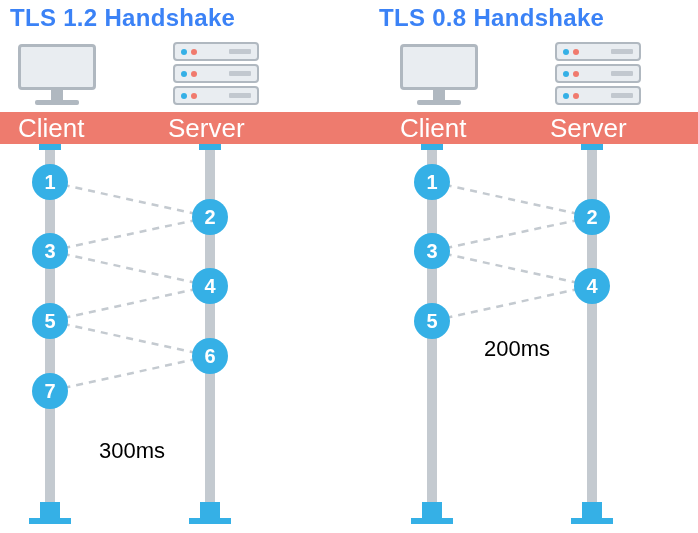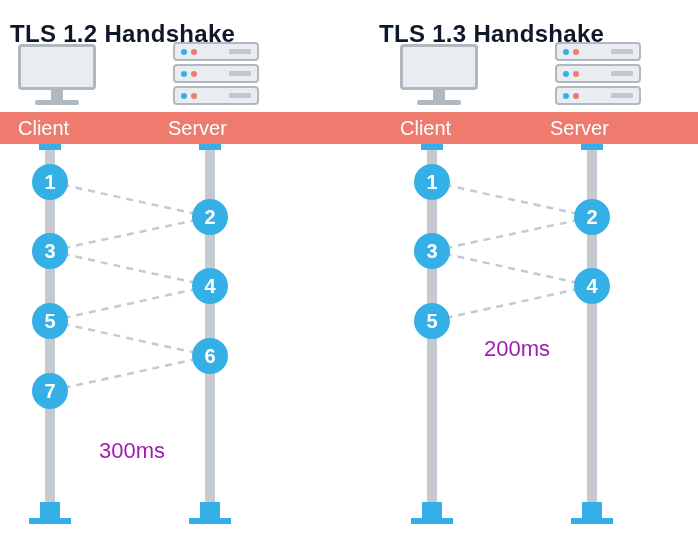--- a/index.html
+++ b/index.html
@@ -12,24 +12,24 @@
     overflow: hidden;
   }
   .container { width: 100%; height: 100%; position: relative; }
 
   .column { position: absolute; top: 0; }
   .col12  { left: 0;   width: 349px; }
   .col13  { left: 349px; width: 349px; }
 
   .title {
     position: absolute;
-    top: 20px;
+    top: 4px;
     font-size: 24px;
     font-weight: 600;
-    color: #0f172a;
+    color: #3b82f6;
     letter-spacing: .3px;
   }
   .col12 .title { left: 10px; }
   .col13 .title { left: 30px; }
 
   
   .monitor {
     position: absolute;
     top: 44px;
     width: 78px;
@@ -72,21 +72,21 @@
     left: 0; right: 0;
     top: 112px;
     height: 32px;
     background: #ee7b6e;
     display: flex;
     align-items: center;
   }
   .band-label {
     position: absolute;
     color: #fff;
-    font-size: 20px;
+    font-size: 26px;
     font-weight: 500;
   }
 
   
   .lifeline {
     position: absolute;
     top: 144px;
     width: 10px;
     background: #c4cad0;
   }
@@ -111,21 +111,21 @@
     align-items: center;
     justify-content: center;
     z-index: 5;
   }
 
   
   .timing {
     position: absolute;
     font-size: 22px;
     font-weight: 500;
-    color: #a21caf;
+    color: #000000;
   }
 
   svg.wires { position:absolute; left:0; top:0; pointer-events:none; z-index:1;}
 </style>
 </head>
 <body>
 
 <div class="container">
 
   <div class="band">
@@ -155,21 +155,21 @@
         </div>
       <div class="unit">
           <span class="dot blue"></span>
           <span class="dot red"></span>
           <span class="slot"></span>
         </div>
     </div>
   </div>
 
   <div class="column col13">
-    <div class="title">TLS 1.3 Handshake</div>
+    <div class="title">TLS 0.8 Handshake</div>
     <div class="monitor" style="left:51px;">
       <div class="screen"></div>
         <div class="stand"></div>
         <div class="base"></div>
     </div>
     <div class="server" style="left:206px;">
       <div class="unit">
           <span class="dot blue"></span>
           <span class="dot red"></span>
           <span class="slot"></span>

